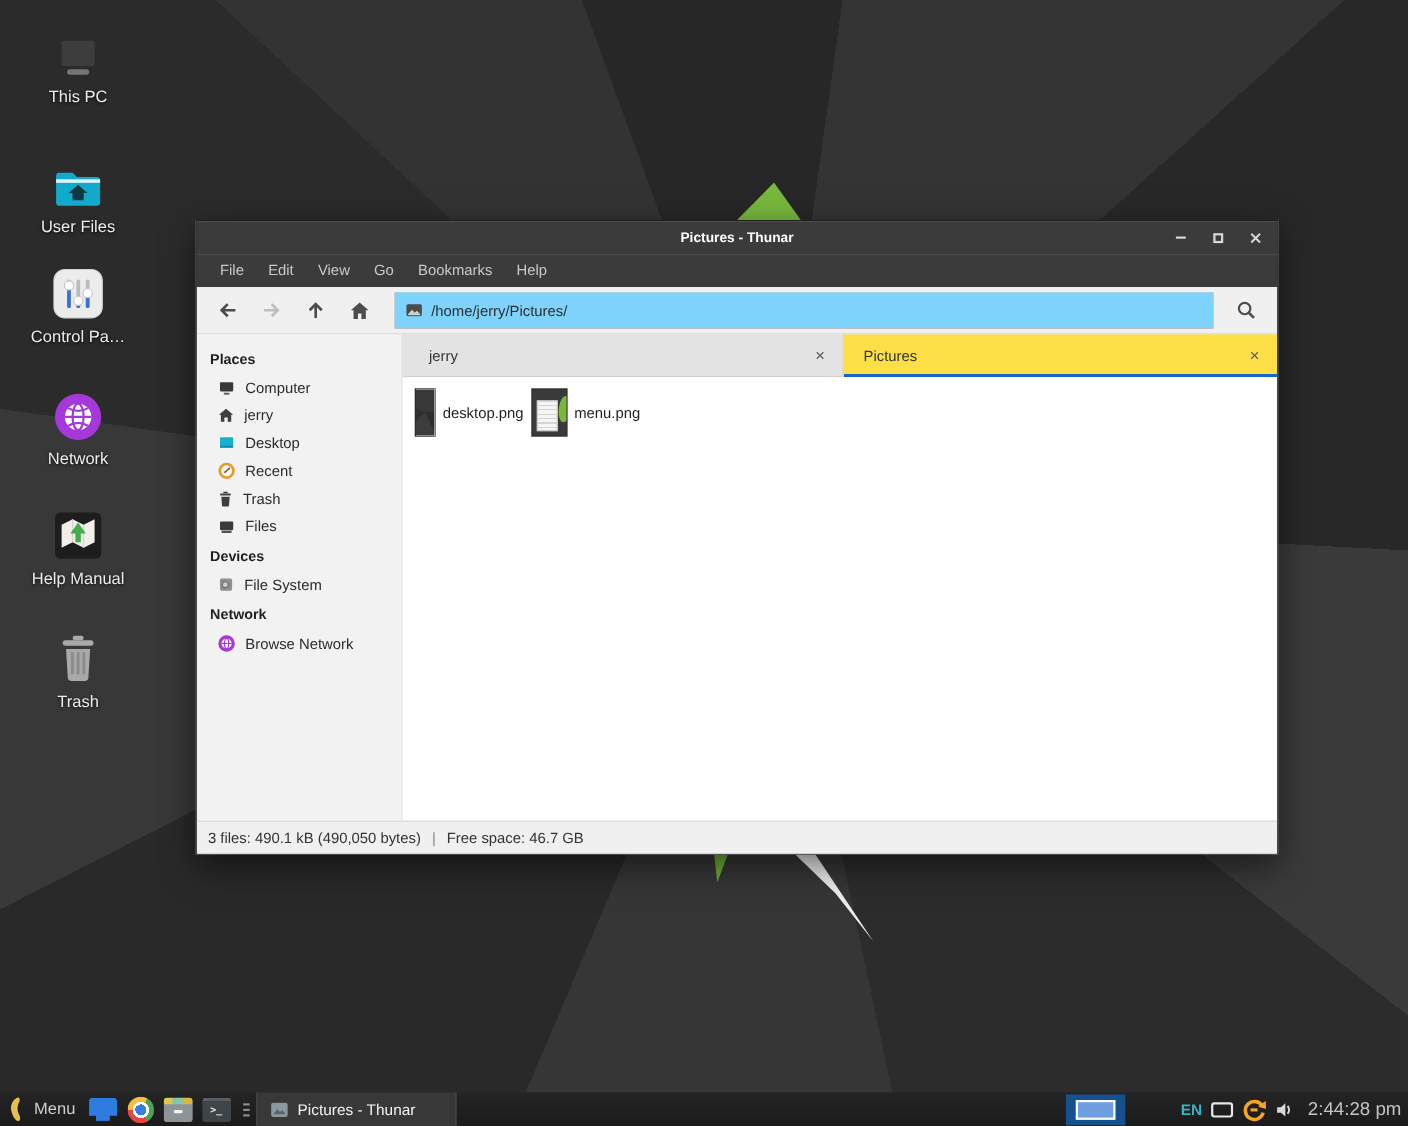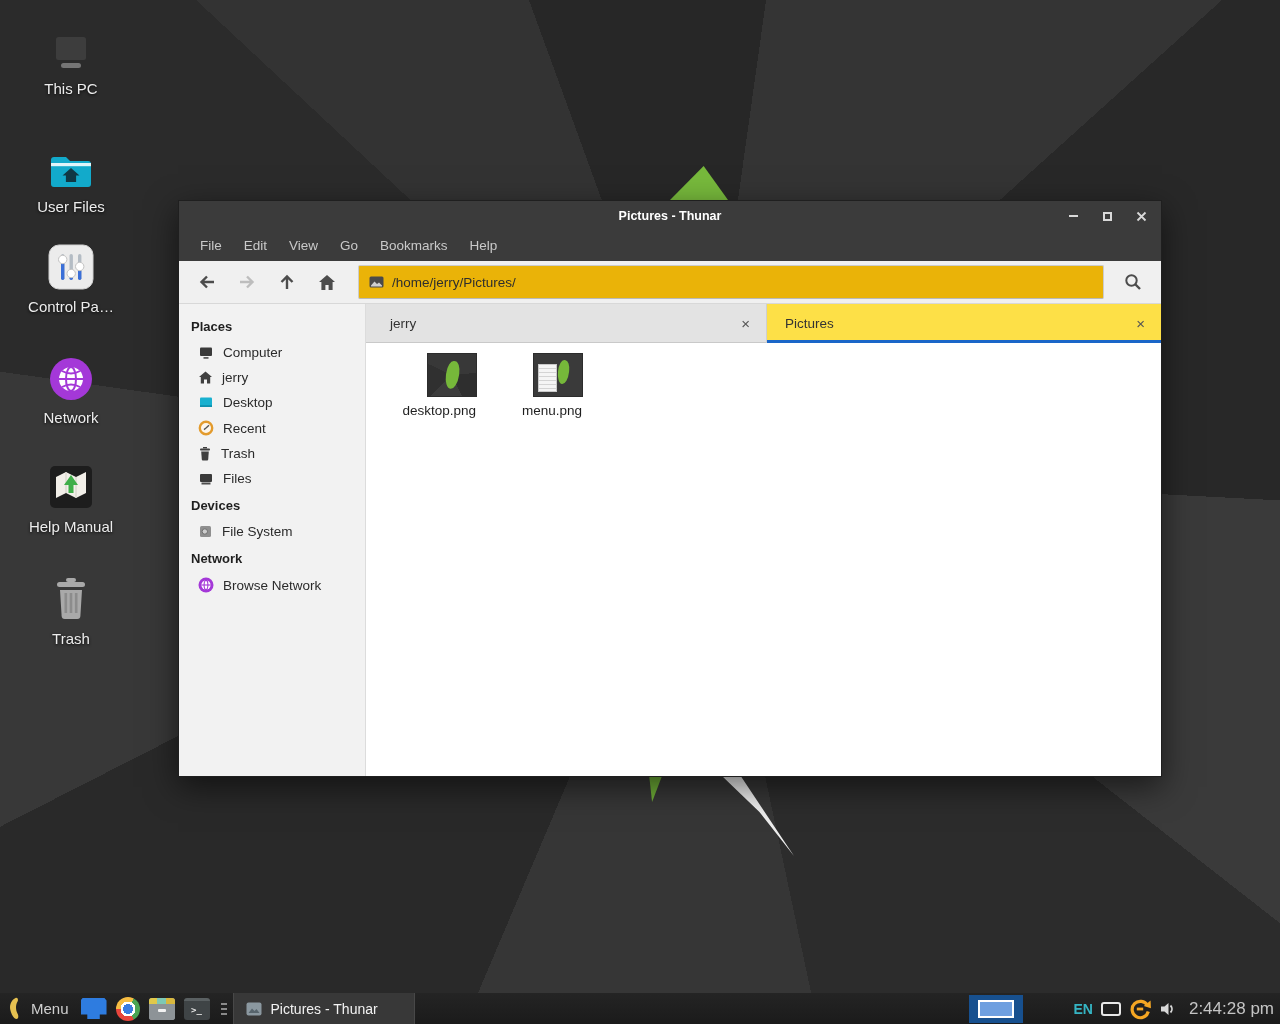--- a/index.html
+++ b/index.html
@@ -38,21 +38,21 @@
   .minbar { width:9px; height:2px; background:#d9d9d9; }
   .maxsq { width:9px; height:9px; border:2px solid #d9d9d9; }
 
   .menubar { height:30px; background:#3b3b3b; display:flex; align-items:center; padding-left:10px; flex:none; }
   .menuitem { color:#c9c9c9; font-size:13.5px; padding:0 11px; line-height:30px; cursor:pointer; }
 
   .toolbar { height:43px; background:#f0f0f0; border-bottom:1px solid #d8d8d8;
     display:flex; align-items:center; padding:0 9px; gap:2px; flex:none; }
   .navbtn { width:38px; height:35px; display:flex; align-items:center; justify-content:center;
     border-radius:3px; cursor:pointer; flex:none; }
-  .pathbar { flex:1; height:34px; margin:0 8px 0 10px; background:#eab308;
+  .pathbar { flex:1; height:34px; margin:0 8px 0 10px; background:#7dd3fc;
     border:1px solid #cccccc; border-bottom-color:#b9b9b9; border-radius:2px;
     display:flex; align-items:center; gap:8px; padding:0 10px; cursor:text; }
   .pathtext { font-size:13.5px; color:#2e2e2e; }
 
   .main { flex:1; display:flex; min-height:0; }
   .sidebar { width:187px; background:#f2f2f2; border-right:1px solid #dcdcdc;
     padding-top:8px; flex:none; overflow:hidden; }
   .sb-header { font-size:13px; font-weight:bold; color:#1f1f1f; padding:7px 12px 6px 12px; }
   .sb-item { display:flex; align-items:flex-end; gap:9px; padding:5px 10px 5px 19px;
     font-size:13.5px; color:#2b2b2b; cursor:pointer; }
@@ -63,21 +63,21 @@
   .tab { flex:1; display:flex; align-items:center; font-size:13.5px; color:#333;
     padding:0 14px 0 24px; cursor:pointer; }
   .tab .tlabel { flex:1; }
   .tab .tclose { color:#555; font-size:15px; padding:0 2px; cursor:pointer; }
   .tab.inactive { background:#e3e3e3; border-right:1px solid #cfcfcf;
     box-shadow:inset 0 -1px #c9c9c9; }
   .tab.active { background:#fde047; box-shadow:inset 0 -3px #1a66c8; padding-left:18px; }
 
   .files { flex:1; background:#fff; padding:11px 12px; display:flex; gap:8px;
     align-items:flex-start; overflow:hidden; }
-  .file { width:98px; display:flex; flex-direction:column; align-items:flex-end; gap:7px; cursor:pointer; }
+  .file { width:98px; display:flex; flex-direction:row; align-items:center; gap:7px; cursor:pointer; }
   .thumb { width:48px; height:42px; background:#3a3a3a; position:relative; overflow:hidden;
     box-shadow:0 0 0 1px #2c2c2c; }
   .thumb .blob { position:absolute; background:#76b83a; border-radius:50% 45% 55% 50%; }
   .thumb.t-desktop { background:
       conic-gradient(from 15deg at 50% 50%, #383838 0 70deg, #2e2e2e 0 140deg, #3c3c3c 0 210deg, #303030 0 280deg, #383838 0 360deg); }
   .thumb.t-desktop .blob { left:18px; top:7px; width:13px; height:28px; transform:rotate(8deg); }
   .thumb.t-menu .panel { position:absolute; left:4px; top:10px; width:19px; height:28px;
       background:#f5f5f5; border:1px solid #c9c9c9;
       background-image:repeating-linear-gradient(#f5f5f5 0 3px, #d4d4d4 3px 4px); }
   .thumb.t-menu .blob { left:24px; top:6px; width:11px; height:24px; transform:rotate(6deg); }
@@ -372,20 +372,25 @@
           <div class="thumb t-menu">
               <div class="panel"></div>
               <div class="blob"></div>
             </div>
           <div class="fname">menu.png</div>
         </div>
       </div>
     </div>
   </div>
 
+  <div class="statusbar">
+    <span>3 files: 490.1 kB (490,050 bytes)</span>
+    <span class="statussep">|</span>
+    <span>Free space: 46.7 GB</span>
+  </div>
 </div>
 
 <div class="taskbar">
   <svg class="tb-logo" viewBox="0 0 16 24">
       <path d="M8 1 C4 3 1.5 8 2.5 13 C3.5 18 6.5 23 9 23 C11 23 11.5 20 10.2 17.5 C8 13.5 8 8.5 10 5 C11.4 2.6 10 0 8 1 Z" fill="#e5c050"></path>
     </svg>
   <span class="tb-menu-label">Menu</span>
 
   <span class="tb-ic">
       <span class="ic-files"></span>

